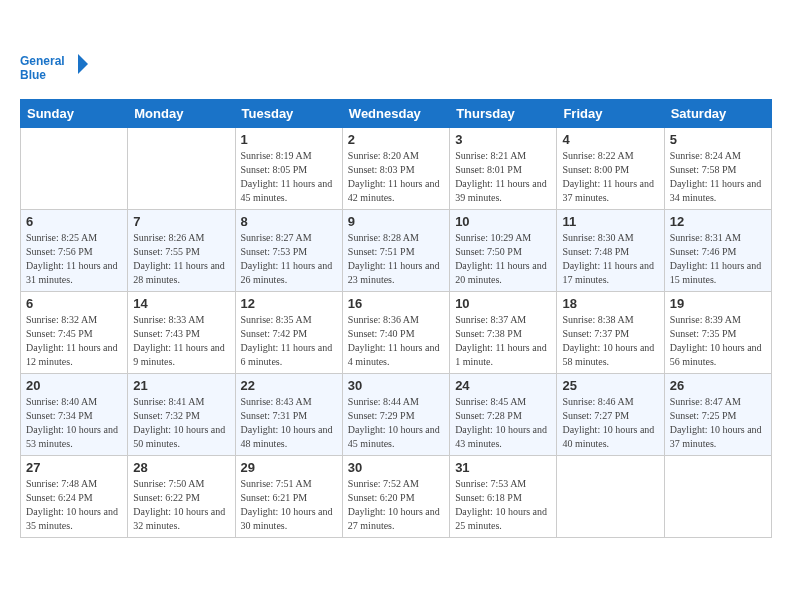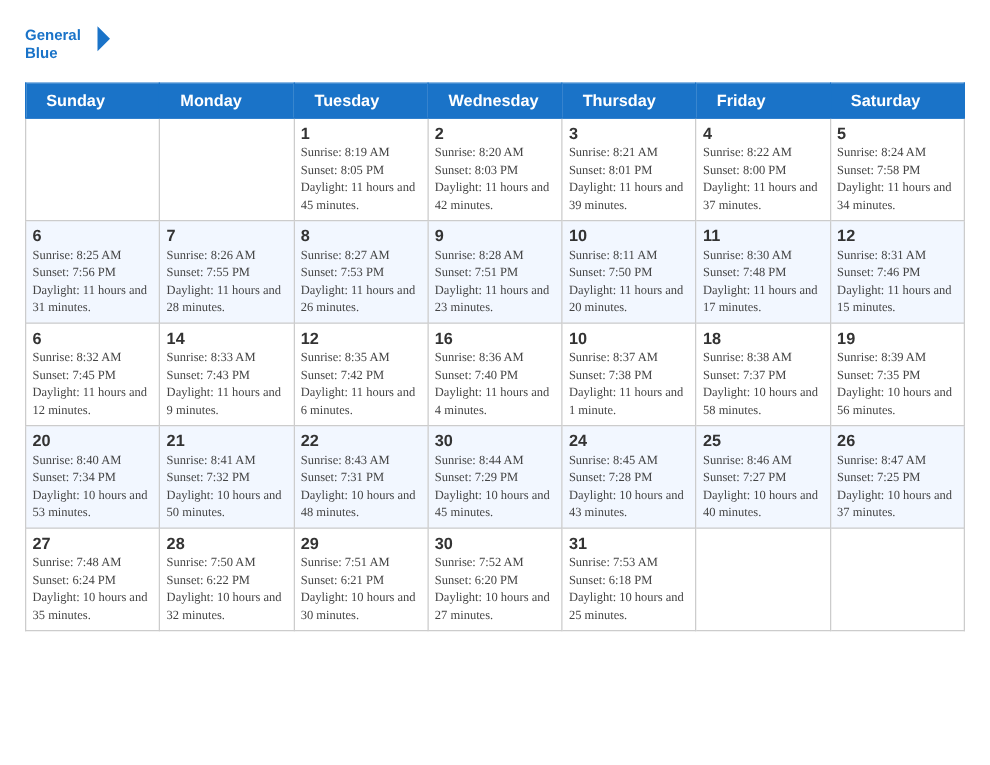--- a/index.html
+++ b/index.html
@@ -13,20 +13,21 @@
     .header-top {
       display: flex;
       align-items: flex-start;
       justify-content: space-between;
       margin-bottom: 4px;
     }
     .logo {
       display: flex;
       align-items: center;
       gap: 4px;
+      margin-top: 33px;
     }
     .title-block {
       text-align: right;
     }
     .main-title {
       font-size: 32px;
       font-weight: bold;
       color: #333;
     }
     .subtitle {
@@ -39,21 +40,21 @@
       border-collapse: collapse;
       margin-top: 10px;
       table-layout: fixed;
     }
     thead tr th {
       background-color: #1a73c8;
       color: #fff;
       font-size: 13px;
       font-weight: bold;
       text-align: left;
-      padding: 6px 16px;
+      padding: 6px 6px;
       border: 1px solid #1a73c8;
       margin-top: 32px;
     }
     tbody tr td {
       border: 1px solid #ccc;
       vertical-align: top;
       padding: 4px 5px;
       font-size: 10.5px;
       color: #333;
       height: 80px;
@@ -161,21 +162,21 @@
 Daylight: 11 hours and 26 minutes.</div>
         </td>
         <td>
           <span class="day-num">9</span>
           <div class="day-info">Sunrise: 8:28 AM
 Sunset: 7:51 PM
 Daylight: 11 hours and 23 minutes.</div>
         </td>
         <td>
           <span class="day-num">10</span>
-          <div class="day-info">Sunrise: 8:11 AM
+          <div class="day-info">Sunrise: 10:29 AM
 Sunset: 7:50 PM
 Daylight: 11 hours and 20 minutes.</div>
         </td>
         <td>
           <span class="day-num">11</span>
           <div class="day-info">Sunrise: 8:30 AM
 Sunset: 7:48 PM
 Daylight: 11 hours and 17 minutes.</div>
         </td>
         <td>

